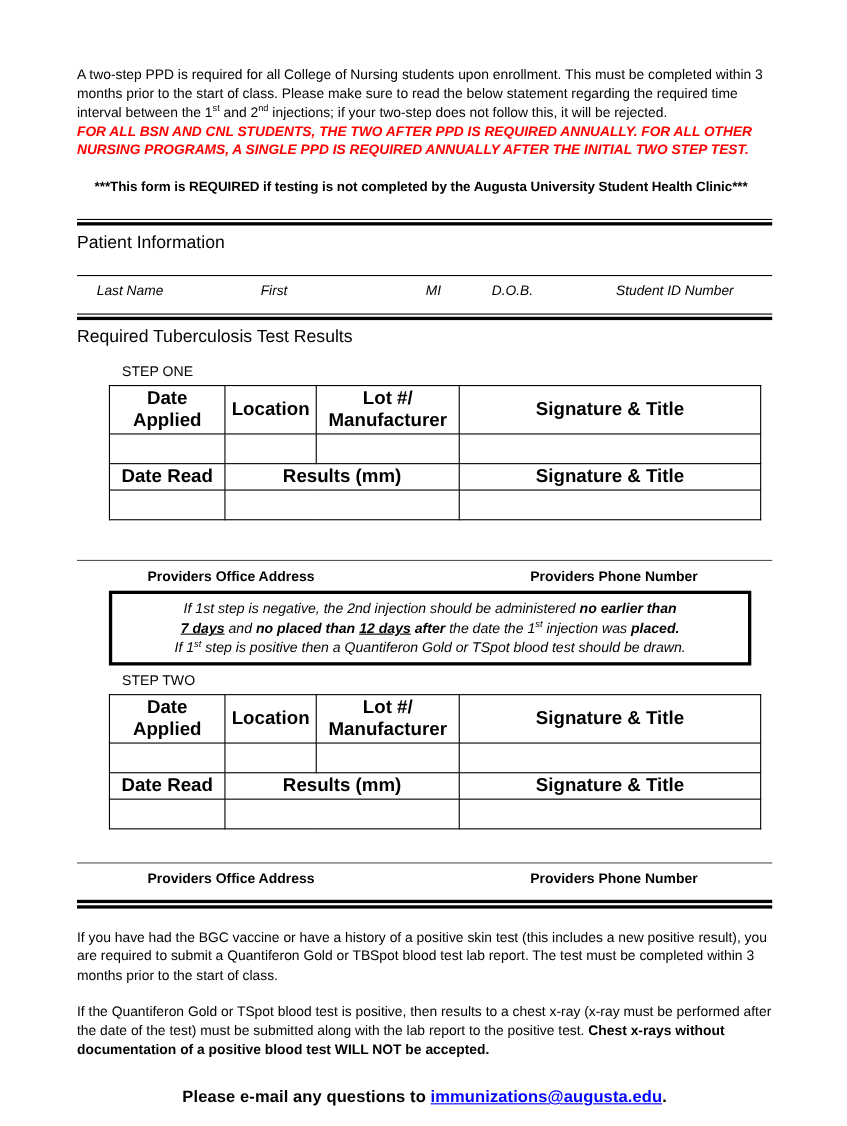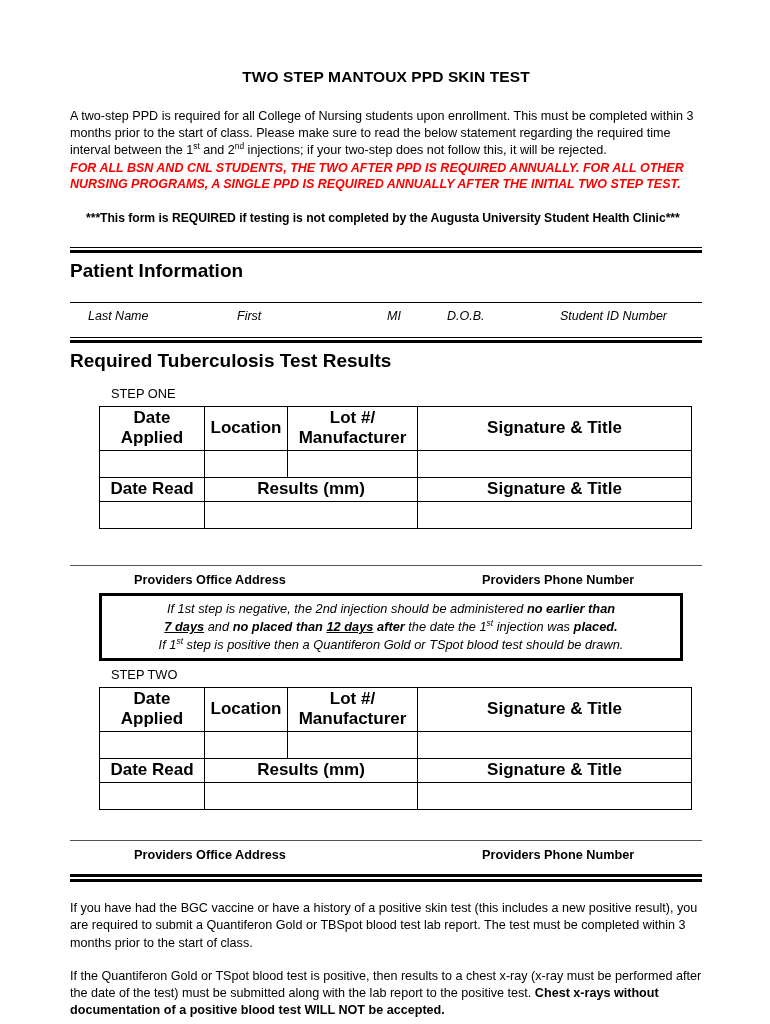--- a/index.html
+++ b/index.html
@@ -85,22 +85,22 @@
   }
   .rule-grey {
     border-top: 1.6px solid #555;
     height: 0;
     font-size: 0;
     line-height: 0;
   }
 
   
   .section-heading {
-    font-size: 19px;
-    font-weight: bold;
+    font-size: 16px;
+    font-weight: normal;
     margin: 7px 0 0 0;
   }
 
   
   .field-row {
     position: relative;
     height: 26px;
     font-size: 12.5px;
     font-style: italic;
   }
@@ -216,21 +216,20 @@
   .sp-22 { height: 22px; }
   .sp-26 { height: 26px; }
   .sp-30 { height: 30px; }
   .sp-36 { height: 36px; }
 </style>
 </head>
 <body>
 
 <div class="page">
 
-  <div class="doc-title">TWO STEP MANTOUX PPD SKIN TEST</div>
 
   <p class="intro"><span>A two-step PPD is required for all College of Nursing students upon enrollment. This must be completed within 3 months prior to the start of class.  Please make sure to read the below statement regarding the required time interval between the 1</span><sup>st</sup><span> and 2</span><sup>nd</sup><span> injections; if your two-step does not follow this, it will be rejected.</span></p>
 
   <p class="red-note">
     <span>FOR ALL BSN AND CNL STUDENTS, THE TWO AFTER PPD IS REQUIRED ANNUALLY.  FOR ALL OTHER</span><br>
     <span>NURSING PROGRAMS, A SINGLE PPD IS REQUIRED ANNUALLY AFTER THE INITIAL TWO STEP TEST.</span>
   </p>
 
   <div class="required-note">***This form is REQUIRED if testing is not completed by the Augusta University Student Health Clinic***</div>
 

